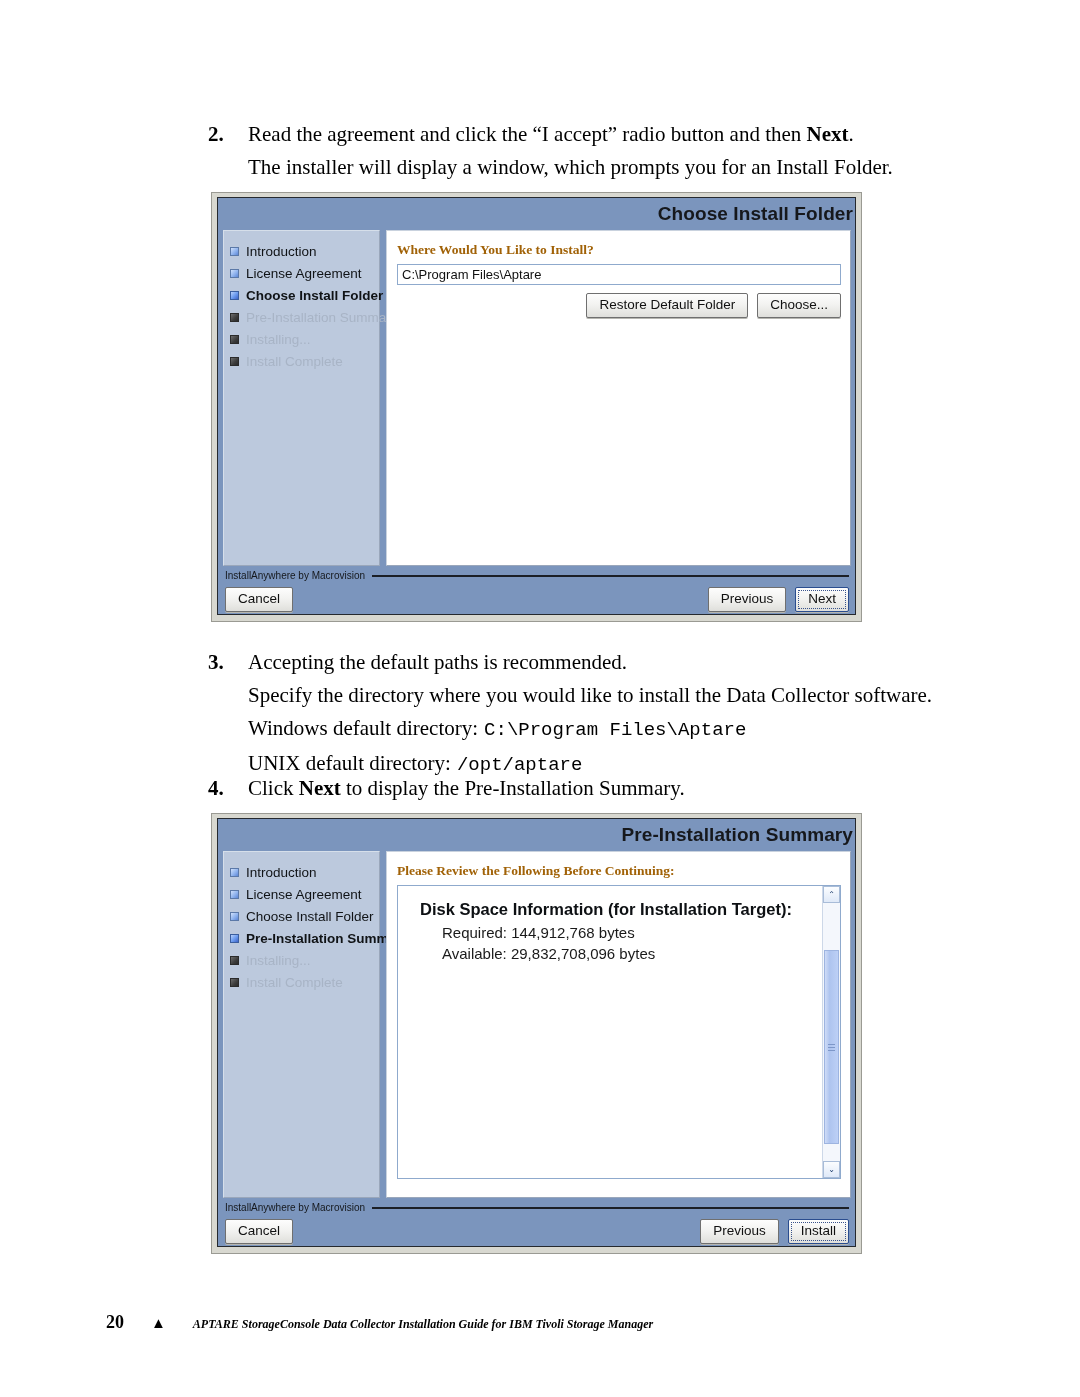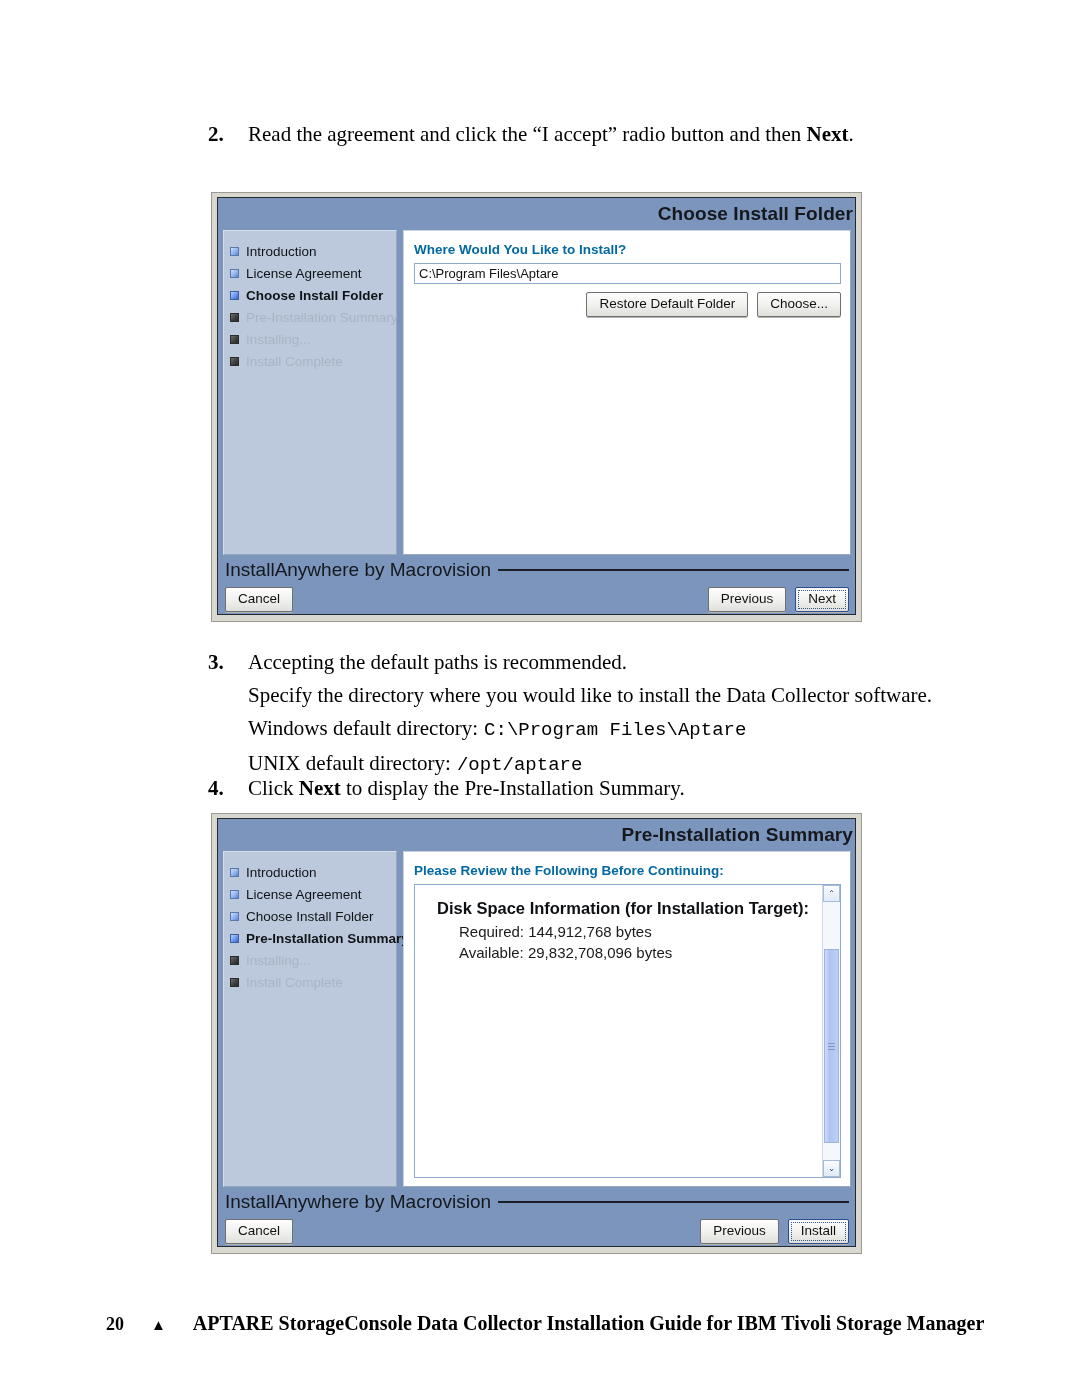--- a/index.html
+++ b/index.html
@@ -85,21 +85,21 @@
     flex: 1 1 auto;
     display: flex;
     padding: 0 4px 0 5px;
     box-sizing: border-box;
     min-height: 0;
   }
 
   
   .sidebar {
     flex: 0 0 auto;
-    width: 174px;
+    width: 157px;
     background: #bcc9dd;
     border: 1px solid #9aa7bb;
     border-top-color: #d6dfea;
     border-left-color: #d6dfea;
     box-sizing: border-box;
     padding: 9px 0 0 6px;
   }
   .sidebar-item {
     display: flex;
     align-items: center;
@@ -134,24 +134,24 @@
     background: #ffffff;
     border: 1px solid #9aa7bb;
     border-top-color: #c9d2de;
     border-left-color: #c9d2de;
     box-sizing: border-box;
     padding: 11px 9px 9px 10px;
     min-width: 0;
     position: relative;
   }
   .content-heading {
-    font-family: Liberation Sans, sans-serif;
+    font-family: Liberation Serif, serif;
     font-weight: bold;
     font-size: 13.5px;
-    color: #0369a1;
+    color: #a16207;
     margin-bottom: 6px;
     white-space: nowrap;
   }
 
   
   .textfield {
     border: 1px solid #8faacd;
     background: #ffffff;
     height: 21px;
     display: flex;
@@ -267,21 +267,21 @@
     box-sizing: border-box;
   }
   .brandline {
     display: flex;
     align-items: center;
     gap: 7px;
     margin-bottom: 6px;
   }
   .brandline-text {
     font-family: "Liberation Sans", sans-serif;
-    font-size: 19px;
+    font-size: 10px;
     color: #15181d;
     white-space: nowrap;
   }
   .brandline-rule {
     flex: 1 1 auto;
     height: 2px;
     background: #1b1f26;
   }
   .footer-btns {
     display: flex;
@@ -297,33 +297,35 @@
     top: 1312px;
     display: flex;
     align-items: baseline;
     gap: 27px;
     font-family: "Liberation Serif", serif;
   }
   .pf-num { font-weight: bold; font-size: 18px; }
   .pf-mark { font-size: 15px; }
   .pf-text {
     font-weight: bold;
-    font-size: 20px;
+    font-style: italic;
+    font-size: 12px;
     white-space: nowrap;
   }
 </style>
 </head>
 <body>
 
 <div class="page">
 
   <div class="step" style="left:208px; top:118px; width:700px;">
     <div class="step-num">2.</div>
     <div class="step-body">
       <span class="step-line"><span>Read the agreement and click the “I accept” radio button and then </span><span class="b">Next</span><span>.</span></span>
+      <span class="step-line">The installer will display a window, which prompts you for an Install Folder.</span>
     </div>
   </div>
 
   <div class="dialog" style="left:211px; top:192px; width:651px; height:430px;">
     <div class="dialog-inner">
 
       <div class="titlebar">
         <span class="titlebar-text">Choose Install Folder</span>
       </div>
 

